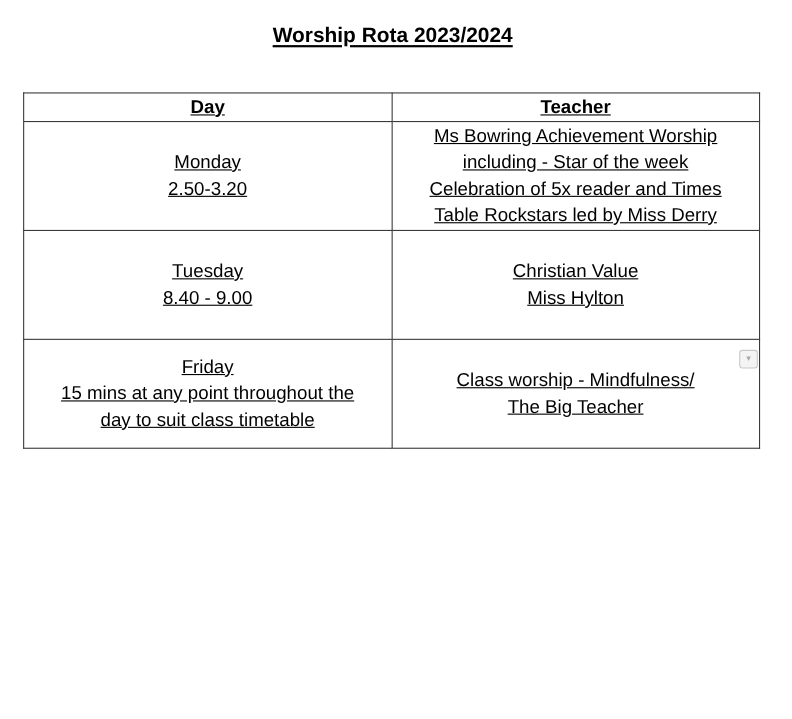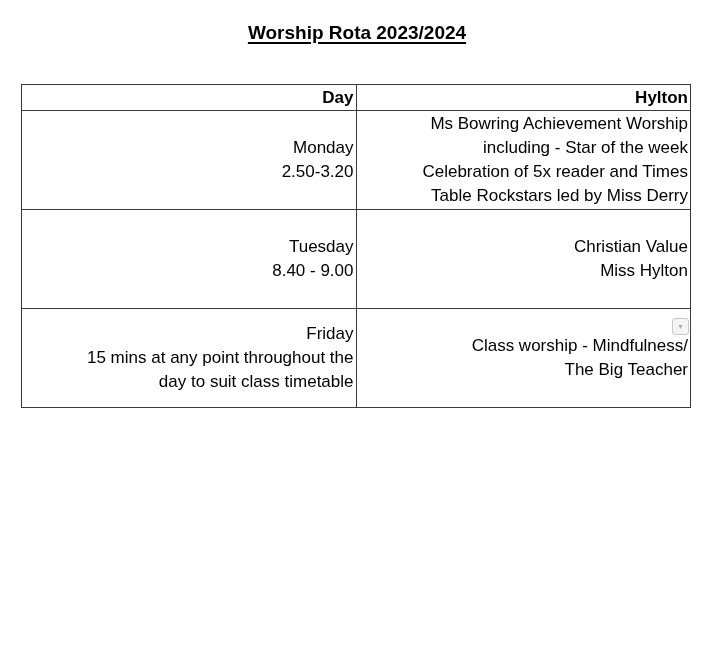--- a/index.html
+++ b/index.html
@@ -34,24 +34,25 @@
     position: absolute;
     left: 21px;
     top: 84px;
     width: 670px;
     border-collapse: collapse;
     table-layout: fixed;
   }
   table.rota th,
   table.rota td {
     border: 1.5px solid #3a3a3a;
-    text-align: right;
+    text-align: center;
     vertical-align: middle;
     white-space: pre-line;
     padding: 1px 2px;
+    text-decoration: underline;
   }
   table.rota th {
     height: 26px;
     font-size: 17px;
     font-weight: 700;
     line-height: 22px;
   }
   table.rota td {
     height: 99px;
     font-size: 17px;
@@ -84,21 +85,21 @@
 <body>
 
 <div class="page">
 
   <h1 class="title">Worship Rota 2023/2024</h1>
 
   <table class="rota">
     <thead>
       <tr>
         <th>Day</th>
-        <th>Hylton</th>
+        <th>Teacher</th>
       </tr>
     </thead>
     <tbody>
       <tr>
         <td>Monday
 2.50-3.20</td>
         <td>Ms Bowring Achievement Worship
 including - Star of the week
 Celebration of 5x reader and Times
 Table Rockstars led by Miss Derry</td>

